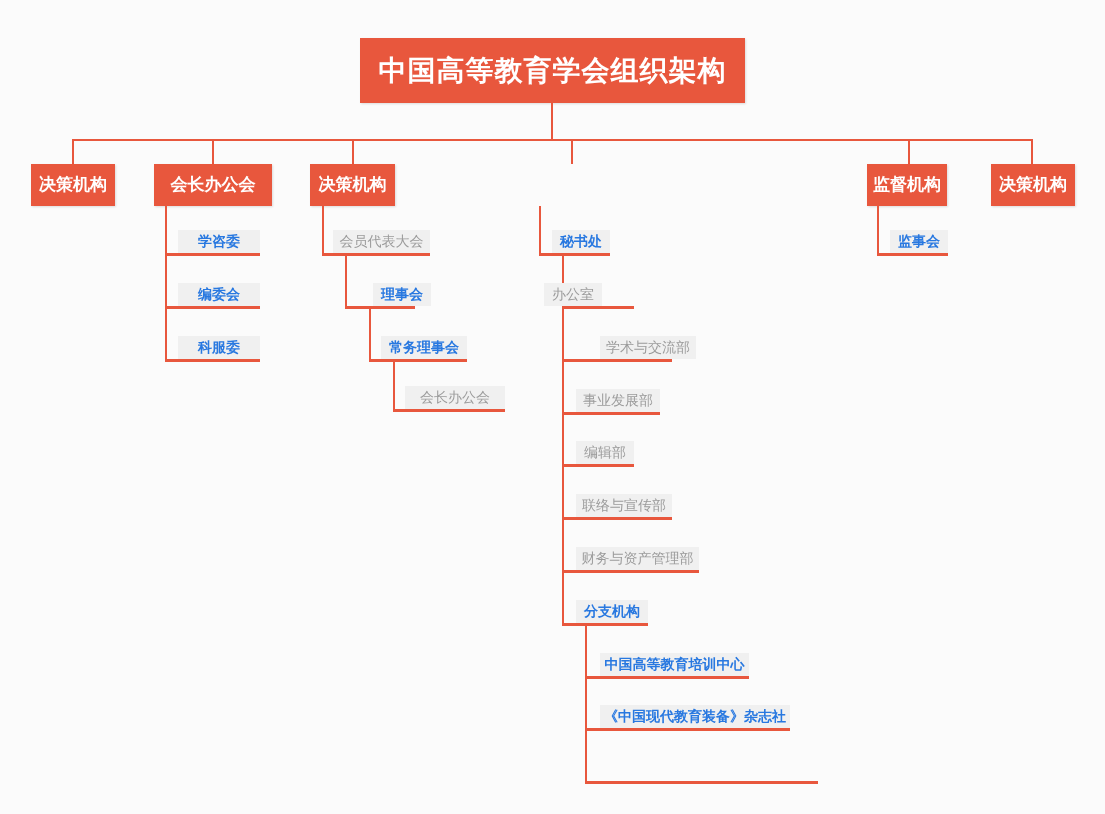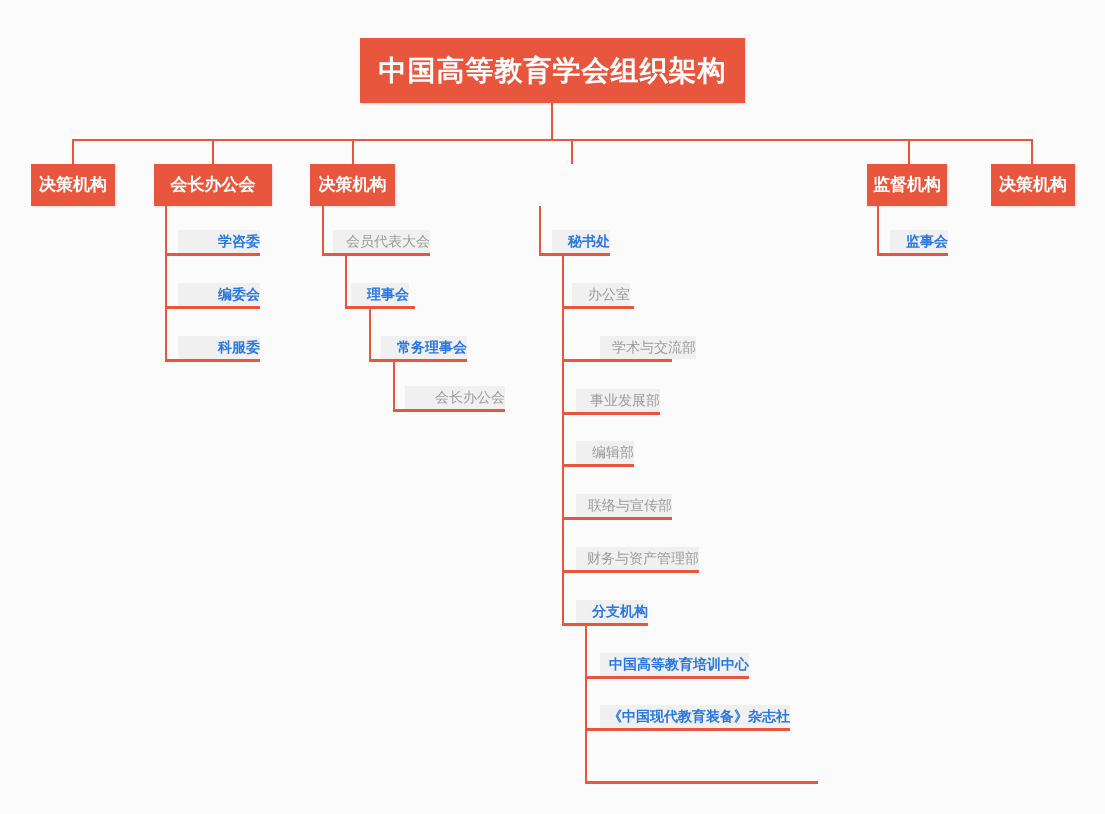--- a/index.html
+++ b/index.html
@@ -30,21 +30,21 @@
   }
   
   .vline,.hline,.uline{position:absolute;background:#e8573d;}
   .vline{width:2px;}
   .hline{height:2px;}
   .uline{height:3px;}
   
   .node{
     position:absolute;height:23px;
     background:#f0f0f0;
-    font-size:14px;line-height:23px;text-align:right;
+    font-size:14px;line-height:23px;text-align:center;
     color:#9b9b9b;white-space:nowrap;
   }
   .node.link{color:#2878e0;font-weight:bold;cursor:pointer;}
 </style>
 </head>
 <body>
 
 <div class="canvas">
 
   <div class="title">中国高等教育学会组织架构</div>
@@ -71,38 +71,38 @@
   <div class="node link" style="left:178px;top:283px;width:82px">编委会</div>
   <div class="uline" style="left:165px;top:359px;width:95px"></div>
   <div class="node link" style="left:178px;top:336px;width:82px">科服委</div>
 
   <div class="vline" style="left:322px;top:206px;height:50px"></div>
   <div class="uline" style="left:322px;top:253px;width:108px"></div>
   <div class="node" style="left:333px;top:230px;width:97px">会员代表大会</div>
 
   <div class="vline" style="left:345px;top:253px;height:56px"></div>
   <div class="uline" style="left:345px;top:306px;width:70px"></div>
-  <div class="node link" style="left:351px;top:283px;width:58px">理事会</div>
+  <div class="node link" style="left:373px;top:283px;width:58px">理事会</div>
 
   <div class="vline" style="left:369px;top:306px;height:56px"></div>
   <div class="uline" style="left:369px;top:359px;width:98px"></div>
   <div class="node link" style="left:381px;top:336px;width:86px">常务理事会</div>
 
   <div class="vline" style="left:393px;top:359px;height:53px"></div>
   <div class="uline" style="left:393px;top:409px;width:112px"></div>
   <div class="node" style="left:405px;top:386px;width:100px">会长办公会</div>
 
   <div class="vline" style="left:539px;top:206px;height:50px"></div>
   <div class="uline" style="left:539px;top:253px;width:71px"></div>
   <div class="node link" style="left:552px;top:230px;width:58px">秘书处</div>
 
   <div class="vline" style="left:562px;top:253px;height:373px"></div>
 
   <div class="uline" style="left:562px;top:306px;width:72px"></div>
-  <div class="node" style="left:572px;top:283px;width:58px">办公室</div>
+  <div class="node" style="left:544px;top:283px;width:58px">办公室</div>
 
   <div class="uline" style="left:562px;top:359px;width:110px"></div>
   <div class="node" style="left:600px;top:336px;width:96px">学术与交流部</div>
 
   <div class="uline" style="left:562px;top:412px;width:98px"></div>
   <div class="node" style="left:576px;top:389px;width:84px">事业发展部</div>
 
   <div class="uline" style="left:562px;top:464px;width:72px"></div>
   <div class="node" style="left:576px;top:441px;width:58px">编辑部</div>
 

